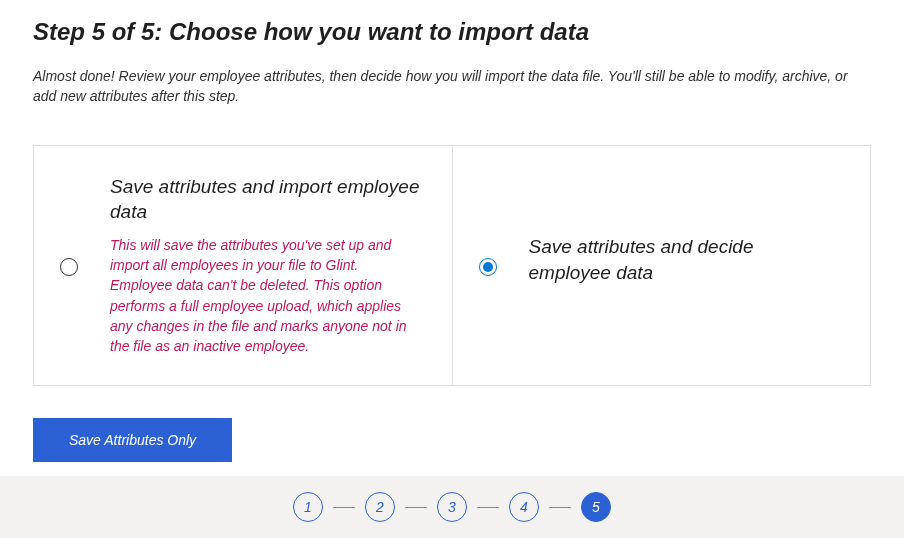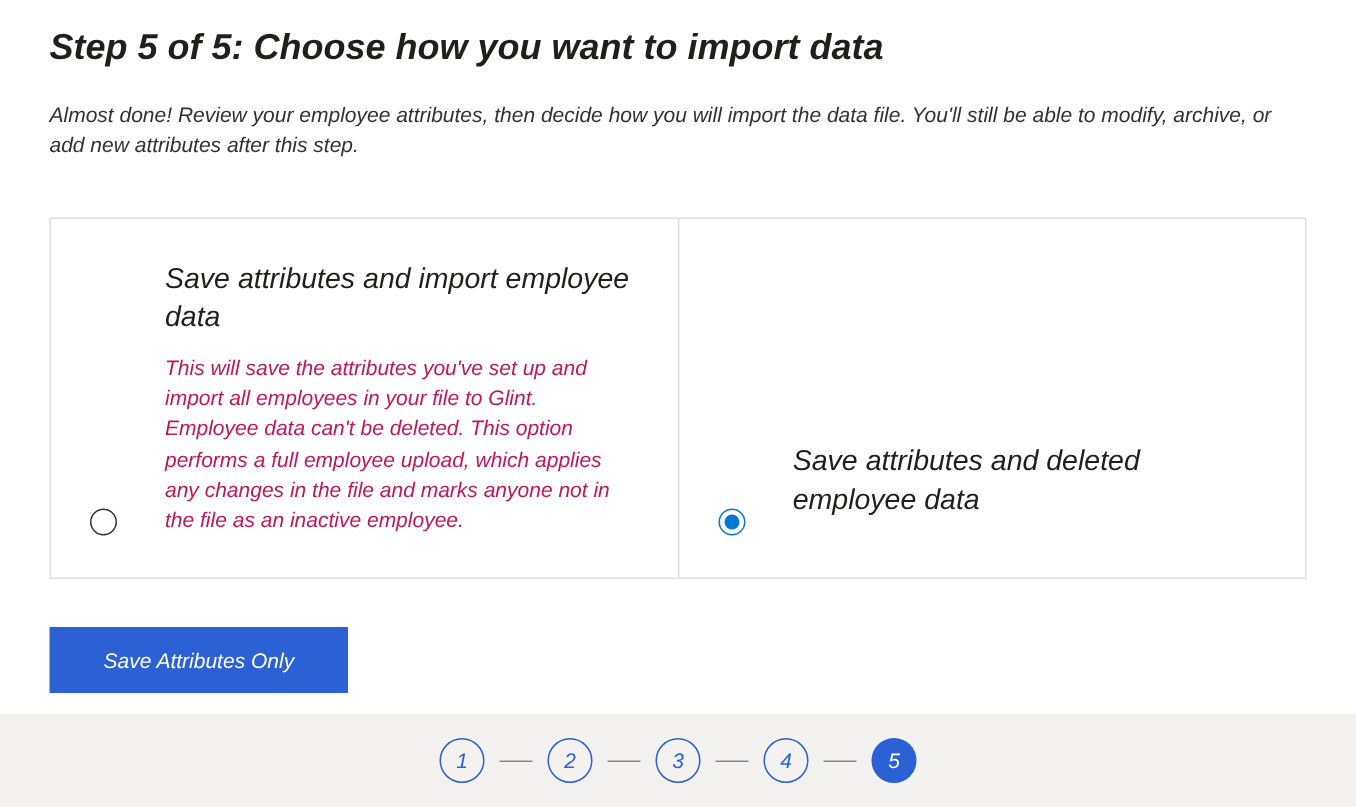--- a/index.html
+++ b/index.html
@@ -28,21 +28,21 @@
     margin-bottom: 38px;
   }
   .option-grid {
     display: flex;
     border: 1px solid #e1dfdd;
   }
   .option-card {
     flex: 1;
     padding: 28px 30px 28px 26px;
     display: flex;
-    align-items: flex-end;
+    align-items: center;
     gap: 32px;
     cursor: pointer;
   }
   .option-card + .option-card {
     border-left: 1px solid #e1dfdd;
   }
   .radio {
     flex: 0 0 18px;
     width: 18px;
     height: 18px;
@@ -136,21 +136,21 @@
       <span class="radio"></span>
       <span class="option-body">
         <div class="option-title">Save attributes and import employee data</div>
         <div class="option-desc">This will save the attributes you've set up and import all employees in your file to Glint. Employee data can't be deleted. This option performs a full employee upload, which applies any changes in the file and marks anyone not in the file as an inactive employee.</div>
       </span>
     </label>
 
     <label class="option-card">
       <span class="radio selected"></span>
       <span class="option-body">
-        <div class="option-title">Save attributes and deleted employee data</div>
+        <div class="option-title">Save attributes and decide employee data</div>
       </span>
     </label>
 
   </div>
 
   <div class="actions">
     <button class="primary-btn">Save Attributes Only</button>
   </div>
 </div>
 

